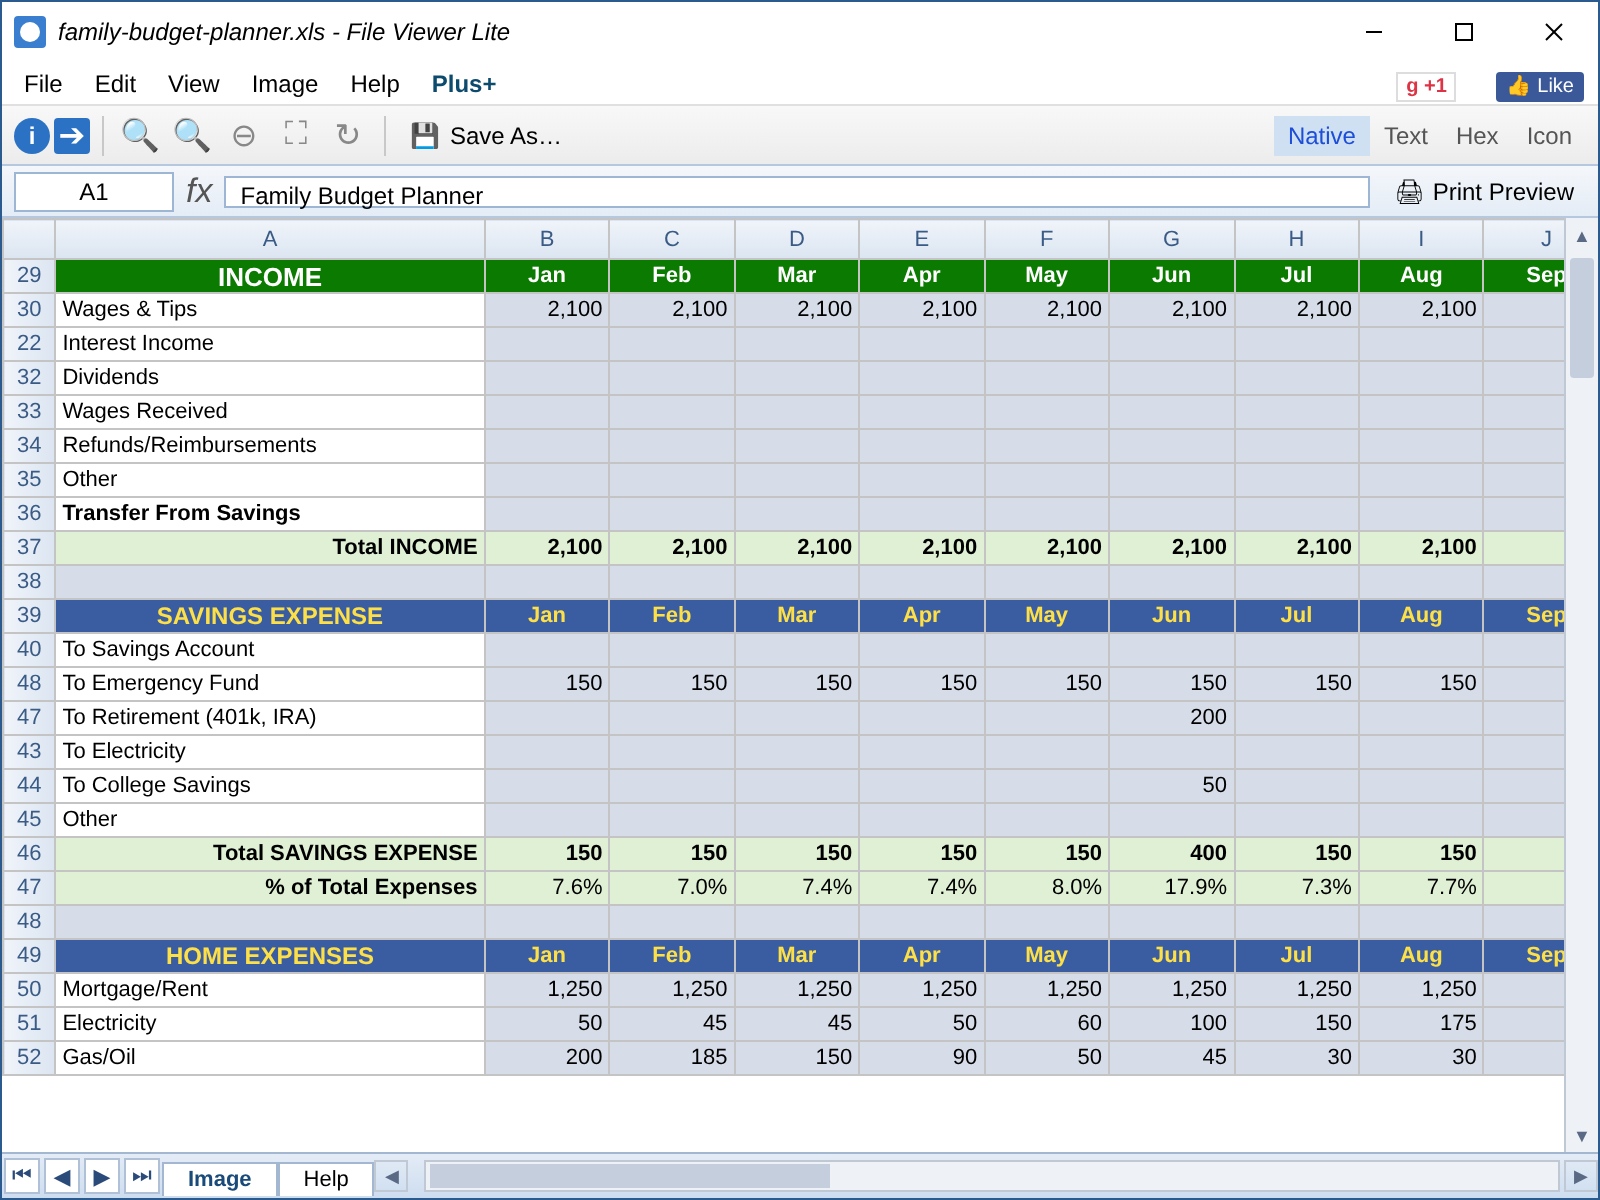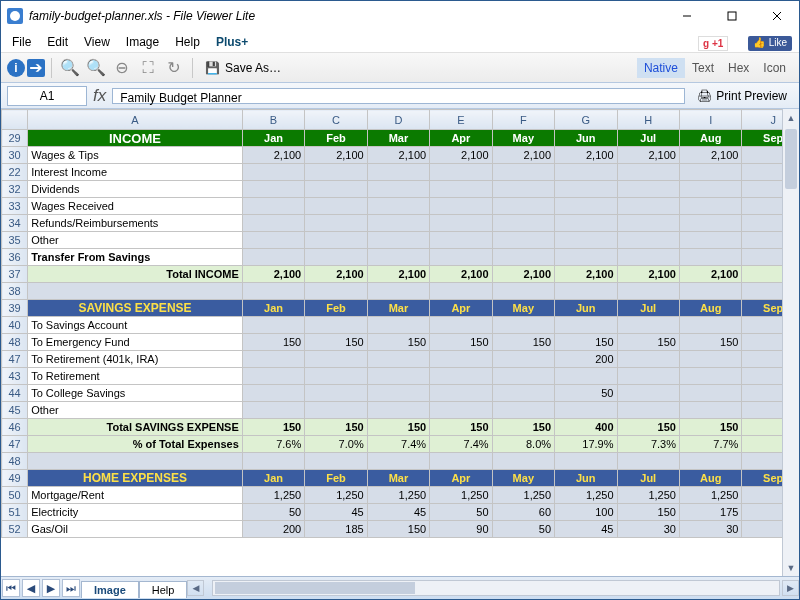--- a/index.html
+++ b/index.html
@@ -347,21 +347,21 @@
               <td class="shaded num"></td>
               <td class="shaded num"></td>
               <td class="shaded num"></td>
               <td class="shaded num">200</td>
               <td class="shaded num"></td>
               <td class="shaded num"></td>
               <td class="shaded num"></td>
             </tr>
             <tr>
               <th class="rowh">43</th>
-              <td class="whiteA rowlabel ">To Retirement</td>
+              <td class="whiteA rowlabel ">To Electricity</td>
               <td class="shaded num"></td>
               <td class="shaded num"></td>
               <td class="shaded num"></td>
               <td class="shaded num"></td>
               <td class="shaded num"></td>
               <td class="shaded num"></td>
               <td class="shaded num"></td>
               <td class="shaded num"></td>
               <td class="shaded num"></td>
             </tr>

